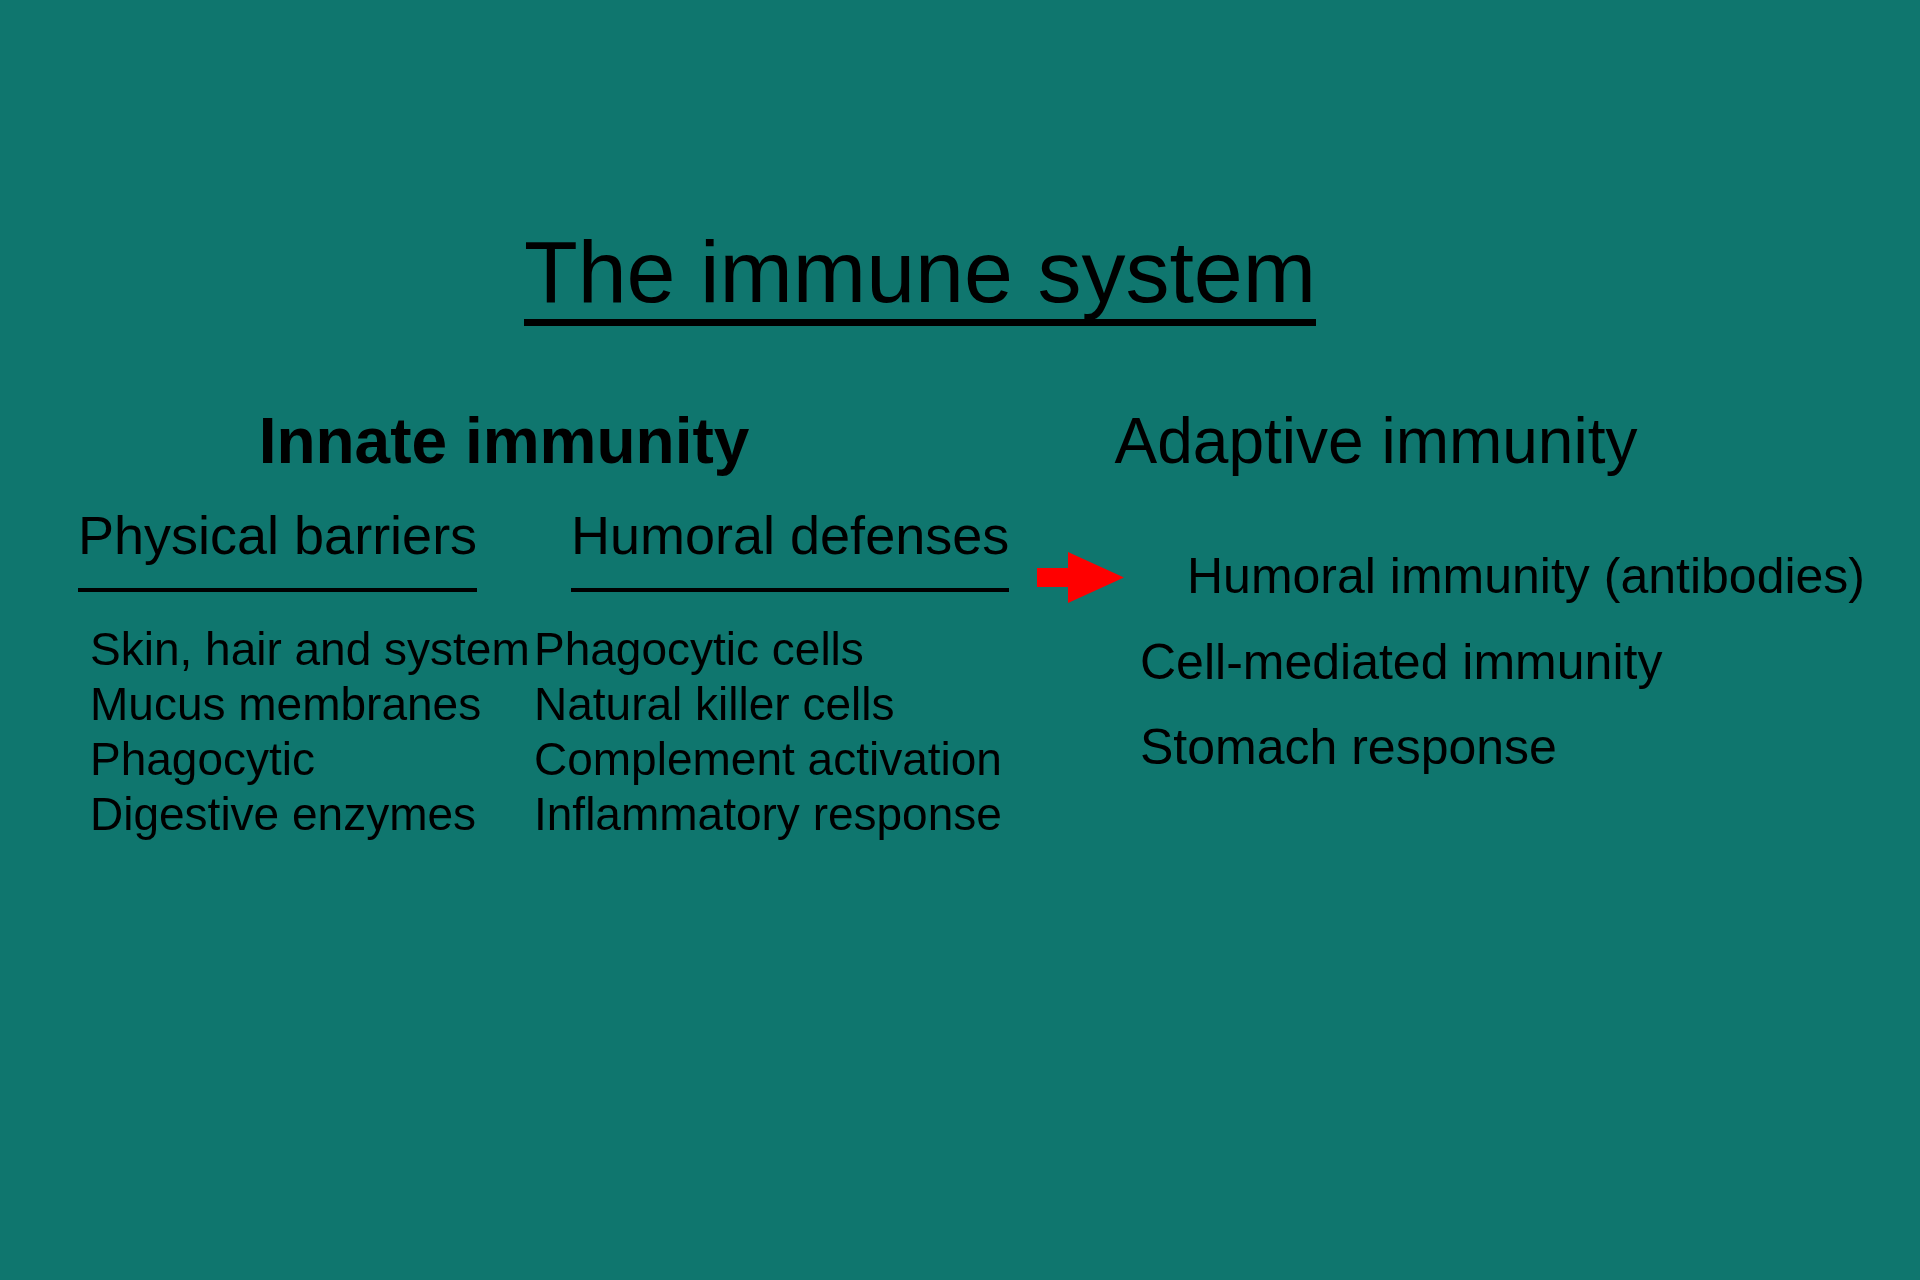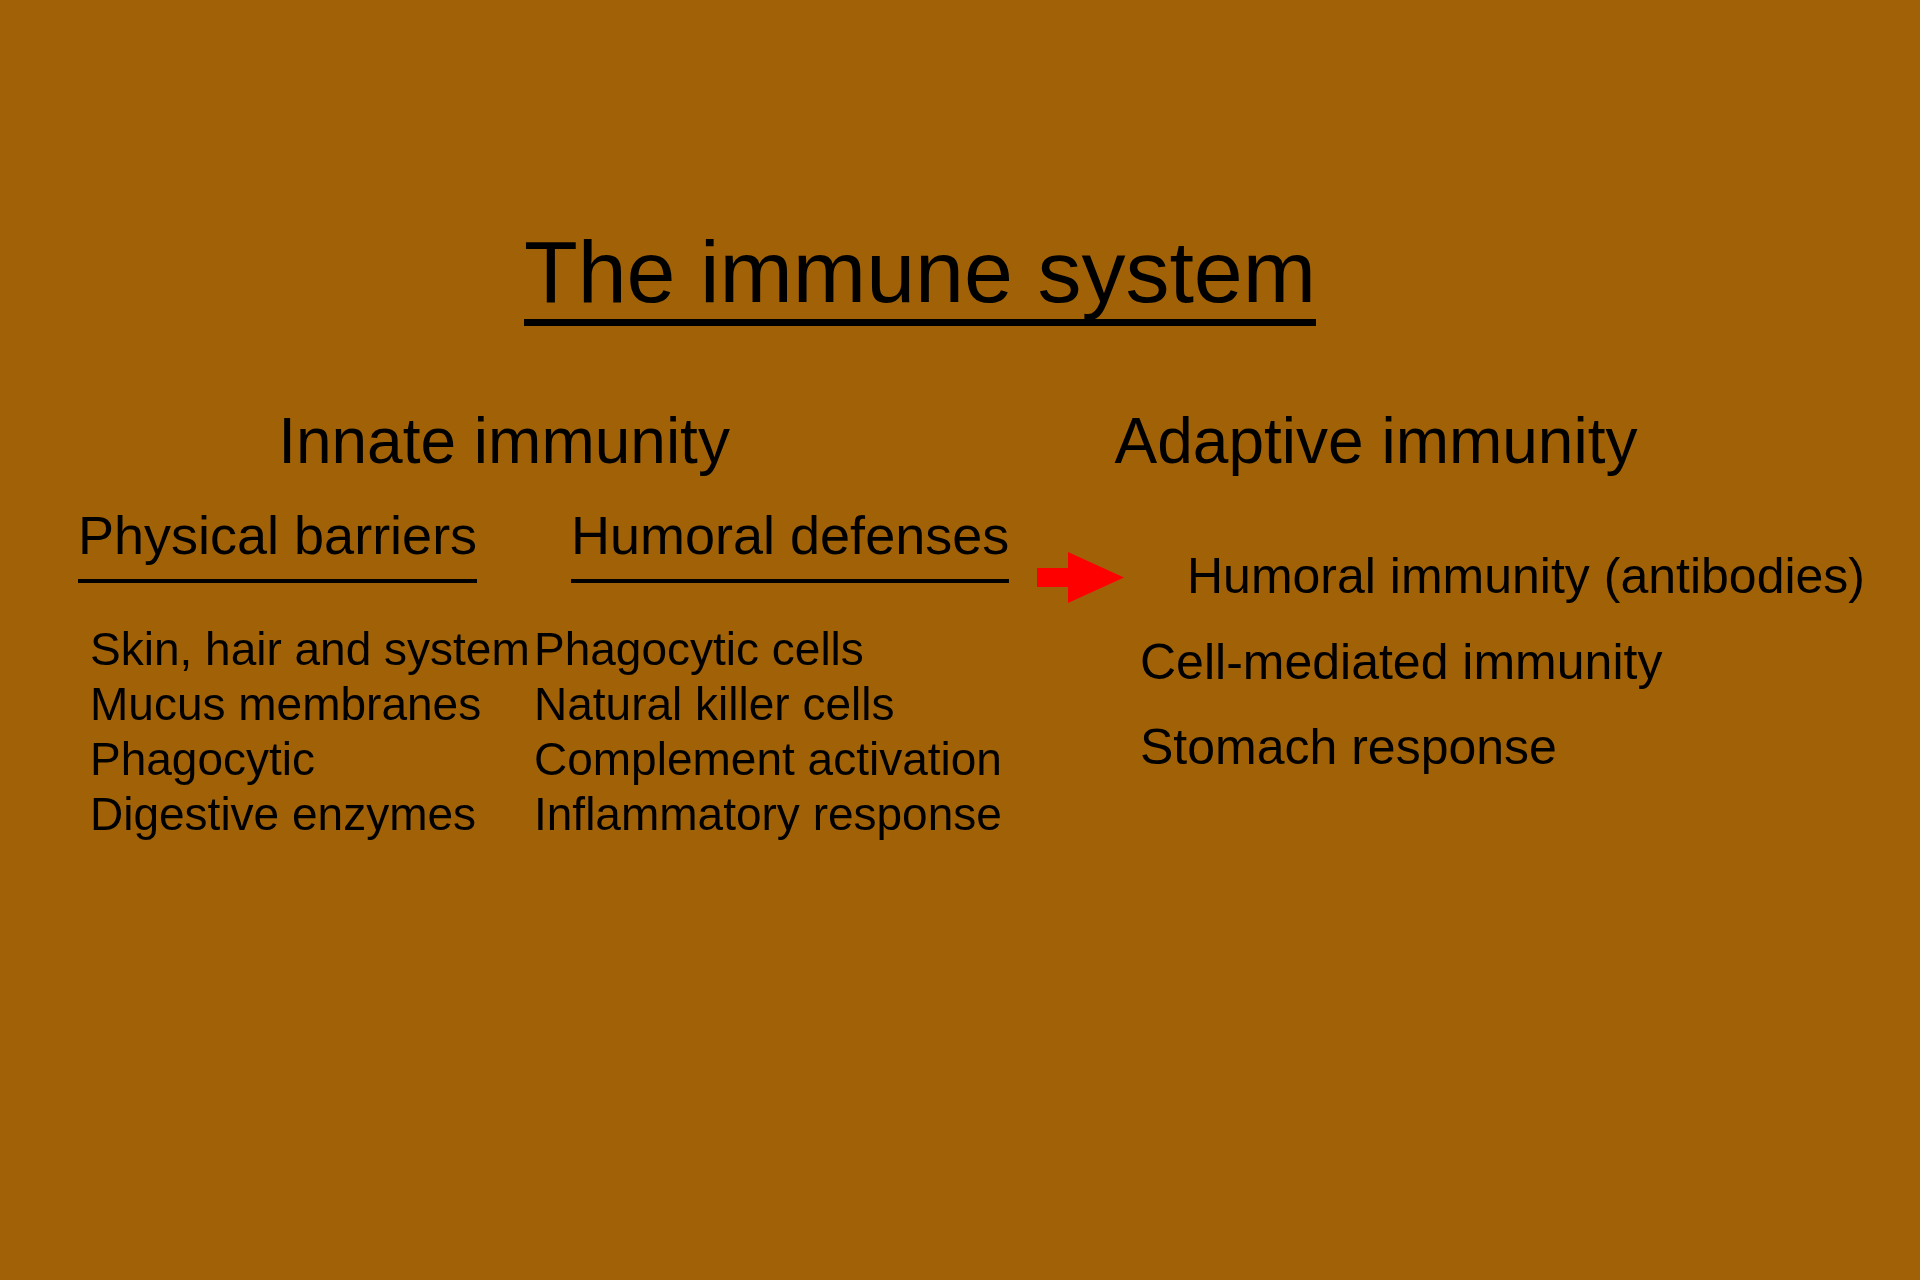--- a/index.html
+++ b/index.html
@@ -5,21 +5,21 @@
 <style>
   html, body {
     margin: 0;
     padding: 0;
     background: #ffffff;
   }
   .slide {
     position: relative;
     width: 1920px;
     height: 1280px;
-    background: #a16207;
+    background: #0f766e;
     overflow: hidden;
     font-family: "Liberation Sans", sans-serif;
     color: #000000;
   }
   
   .title-row {
     position: absolute;
     left: -40px;
     top: 228px;
     width: 1920px;
@@ -34,32 +34,32 @@
     white-space: nowrap;
   }
   
   .col-heading {
     position: absolute;
     font-size: 64px;
     line-height: 1;
     text-align: center;
     white-space: nowrap;
   }
-  .col-heading.innate   { left: 0px;   top: 409px; width: 1008px; }
+  .col-heading.innate   { left: 0px;   top: 409px; width: 1008px; font-weight: bold; }
   .col-heading.adaptive { left: 826px; top: 409px; width: 1100px; }
   
   .sub-heading-wrap { position: absolute; }
   .sub-heading-wrap.physical { left: 78px;  top: 508px; }
   .sub-heading-wrap.internal { left: 571px; top: 508px; }
   .sub-heading {
     display: inline-block;
     font-size: 54px;
     line-height: 1;
     border-bottom: 4px solid #000;
-    padding-bottom: 17px;
+    padding-bottom: 26px;
     white-space: nowrap;
   }
   
   .list {
     position: absolute;
     font-size: 46px;
     line-height: 55px;
     white-space: nowrap;
   }
   .list.physical { left: 90px;  top: 622px; }

